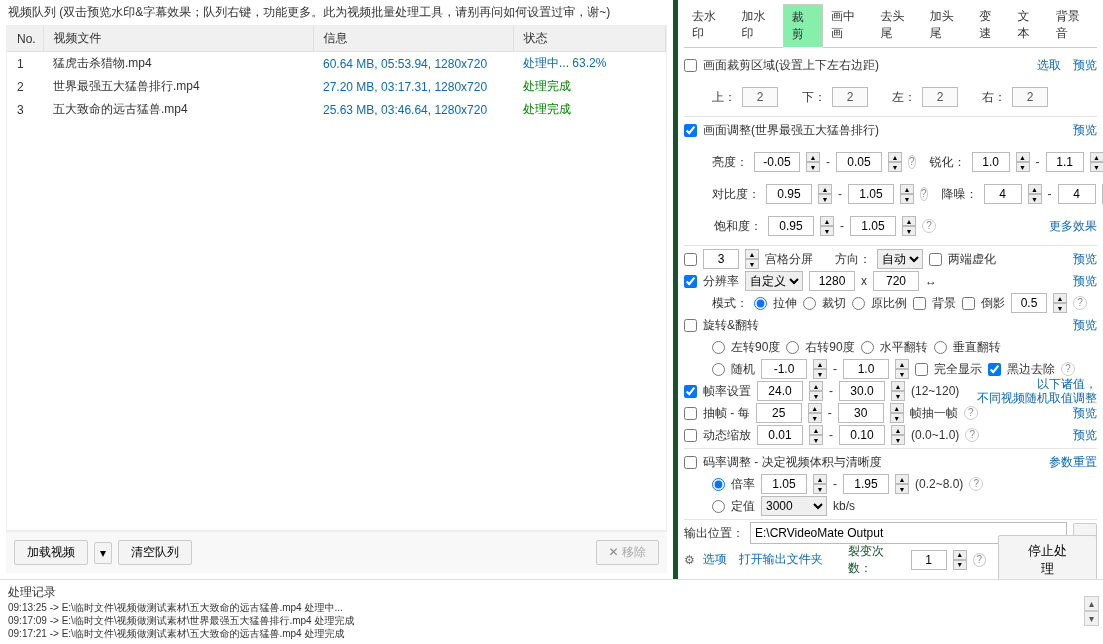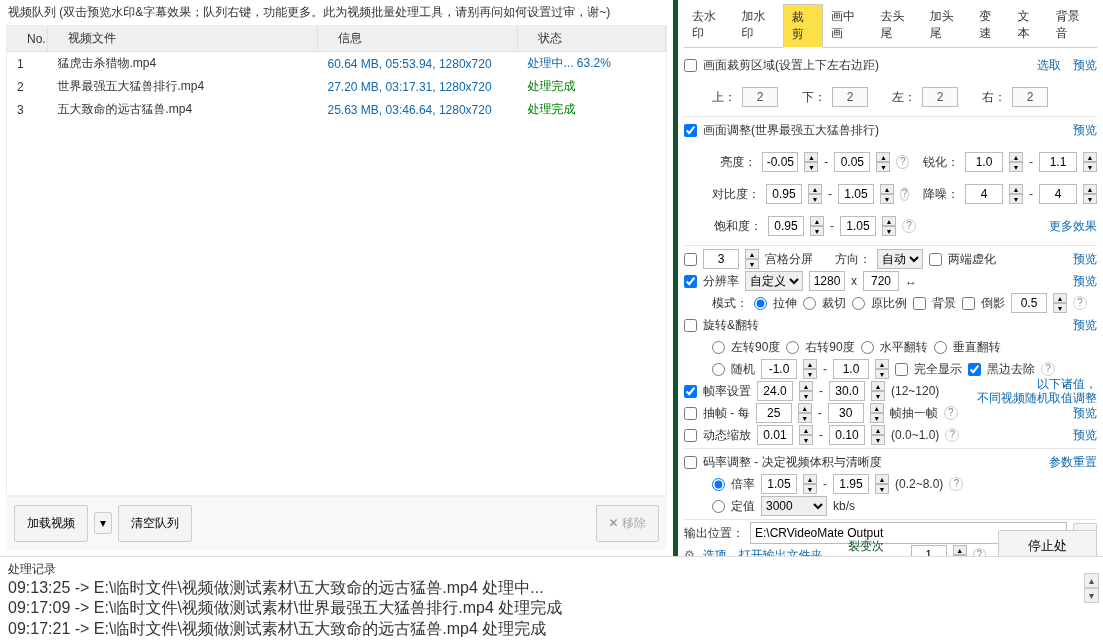--- a/index.html
+++ b/index.html
@@ -4,49 +4,49 @@
 <style>
 * { box-sizing: border-box; margin: 0; padding: 0; }
 body { font-family: "Microsoft YaHei", "Segoe UI", sans-serif; font-size: 12px; color: #333; background: #fff; width: 1103px; height: 644px; overflow: hidden; }
 .app { display: flex; flex-direction: column; height: 100%; }
 .top { display: flex; flex: 1; min-height: 0; }
 .left-panel { flex: 1; display: flex; flex-direction: column; border-right: 5px solid #14532d; }
 .right-panel { width: 425px; display: flex; flex-direction: column; padding: 4px 6px; overflow-y: auto; }
 .panel-title { font-size: 12px; padding: 4px 8px; color: #333; }
 .table-wrap { flex: 1; overflow: auto; border: 1px solid #eee; margin: 0 6px; }
 table { width: 100%; border-collapse: collapse; table-layout: fixed; }
-th { background: #f0f0f0; text-align: left; padding: 4px 20px; font-weight: normal; border-right: 1px solid #e0e0e0; border-bottom: 1px solid #e0e0e0; }
+th { background: #f0f0f0; text-align: left; padding: 4px 10px; font-weight: normal; border-right: 1px solid #e0e0e0; border-bottom: 1px solid #e0e0e0; }
 td { padding: 3px 10px; white-space: nowrap; overflow: hidden; text-overflow: ellipsis; }
 .col-no { width: 36px; }
 .col-file { width: 270px; }
 .col-info { width: 200px; margin-left: 37px; }
 .blue { color: #1168ac; }
 .green { color: #008000; }
 .left-actions { display: flex; align-items: center; gap: 6px; padding: 8px; border-top: 1px solid #eee; background: #f8f8f8; margin: 0 6px 6px; }
 .spacer { flex: 1; }
-.btn { background: #f4f4f4; border: 1px solid #ccc; padding: 9px 12px; font-size: 12px; cursor: pointer; border-radius: 2px; }
+.btn { background: #f4f4f4; border: 1px solid #ccc; padding: 3px 12px; font-size: 12px; cursor: pointer; border-radius: 2px; }
 .btn-sm { padding: 2px 6px; }
 .btn-split-arrow { padding: 3px 5px; }
 .btn-disabled { color: #aaa; }
 .btn-x { color: #888; }
 .log-section { border-top: 1px solid #ddd; padding: 4px 8px; background: #fff; position: relative; }
-.log-line { font-size: 16px; line-height: 1.3; }
+.log-line { font-size: 10px; line-height: 1.3; }
 .scrol-arrows { position: absolute; right: 4px; top: 16px; display: flex; flex-direction: column; gap: 0; }
 .scarr { font-size: 10px; color: #555; border: 1px solid #ccc; width: 15px; height: 15px; text-align: center; line-height: 13px; background: #f0f0f0; }
 
 .tabs { display: flex; border-bottom: 1px solid #ccc; margin-bottom: 6px; }
 .tab { padding: 4px 8px; cursor: pointer; font-size: 12px; }
-.tab.active { border: 1px solid #ccc; border-bottom: 1px solid #fff; margin-bottom: -1px; background: #fde047; }
+.tab.active { border: 1px solid #ccc; border-bottom: 1px solid #fff; margin-bottom: -1px; background: #86efac; }
 .section { display: flex; flex-direction: column; gap: 10px; margin-bottom: 6px; }
 .row { display: flex; align-items: center; gap: 6px; flex-wrap: nowrap; min-height: 22px; }
 .lbl { white-space: nowrap; }
 .right-link { color: #1168ac; margin-left: auto; cursor: pointer; white-space: nowrap; }
 .right-text-multi { color: #1168ac; text-align: right; line-height: 1.2; margin-left: auto; }
 .chk { width: 13px; height: 13px; }
-.num { width: 36px; height: 20px; font-size: 12px; text-align: center; border: 1px solid #bbb; }
+.num { width: 46px; height: 20px; font-size: 12px; text-align: center; border: 1px solid #bbb; }
 .num-sm { width: 36px; }
 .spin { display: inline-flex; flex-direction: column; }
 .spin button { width: 14px; height: 10px; font-size: 7px; line-height: 7px; padding: 0; border: 1px solid #bbb; background: #eee; cursor: pointer; }
 .sel { height: 20px; font-size: 12px; border: 1px solid #bbb; }
 .radio { width: 13px; height: 13px; }
 .help { color: #888; border: 1px solid #ccc; border-radius: 50%; width: 14px; height: 14px; line-height: 12px; text-align: center; font-size: 10px; }
 .out-input { flex: 1; height: 22px; border: 1px solid #bbb; padding: 0 4px; font-size: 12px; }
 .gear { color: #666; }
 .big-btn { padding: 6px 24px; font-size: 13px; }
 .red-text { color: #14532d; }

